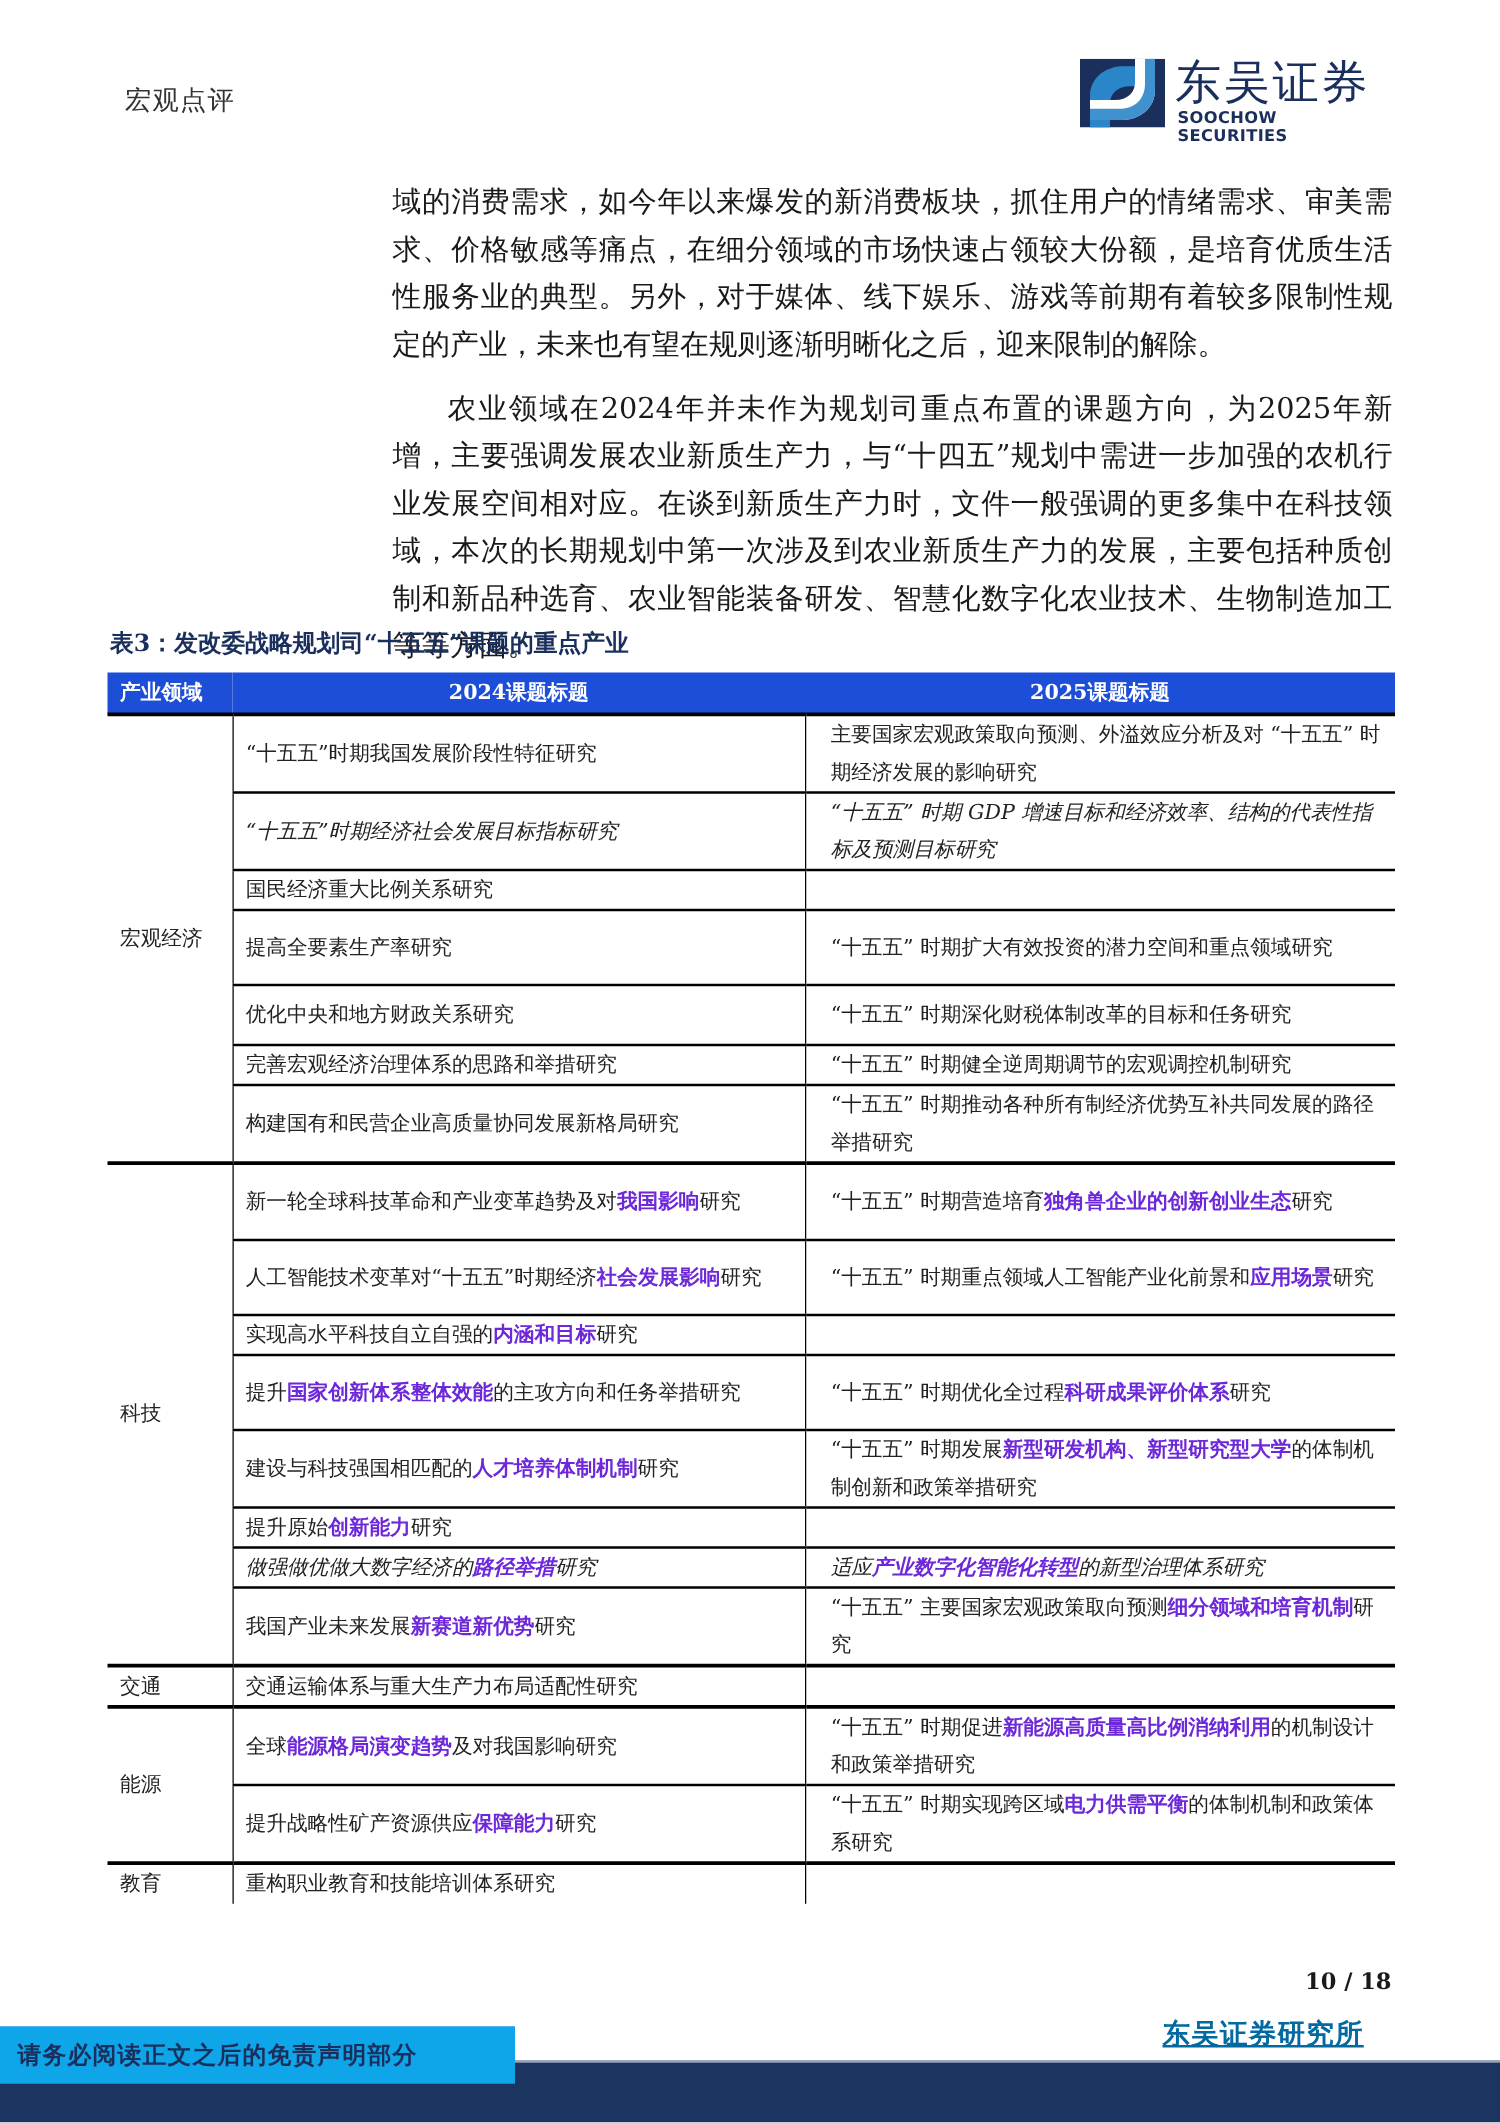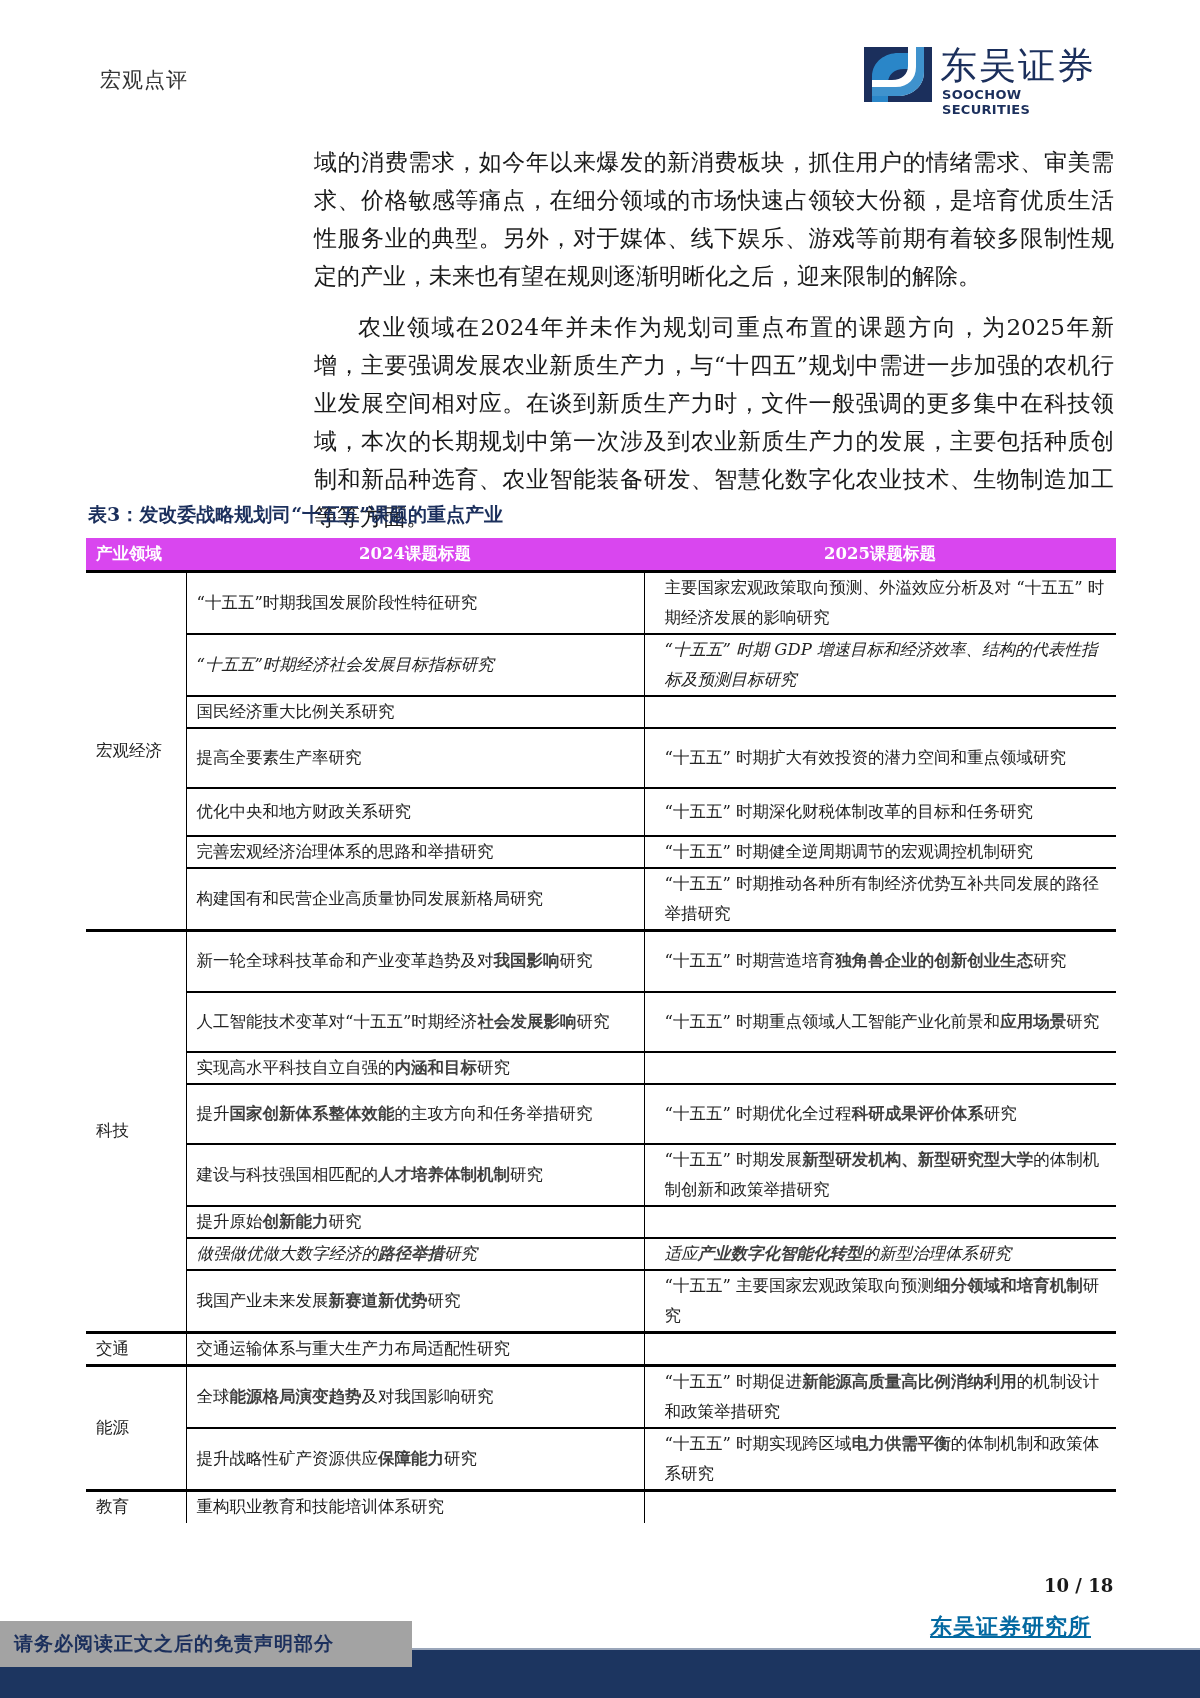--- a/index.html
+++ b/index.html
@@ -14,34 +14,34 @@
   .logo-en { position: absolute; left: 78px; top: 42px; font-family: "DejaVu Sans", sans-serif; font-size: 13px; color: #1b2f5c; font-weight: bold; letter-spacing: 0.3px; }
 
   .body-text { position: absolute; left: 314px; width: 800px; font-size: 23px; line-height: 38px; text-align: justify; color: #1a1a1a; }
   .p1 { top: 143px; }
   .p2 { top: 308px; text-indent: 44px; }
 
   .caption { position: absolute; left: 88px; top: 502px; font-size: 19px; font-weight: bold; color: #1b2f5c; }
 
   .table-wrap { position: absolute; left: 86px; top: 538px; width: 1030px; }
   table { border-collapse: collapse; width: 1030px; table-layout: fixed; font-size: 16.5px; }
-  thead th { background: #d946ef; color: #fff; height: 33px; font-weight: bold; font-size: 16.5px; border-bottom: 3px solid #000; }
+  thead th { background: #1d4ed8; color: #fff; height: 33px; font-weight: bold; font-size: 16.5px; border-bottom: 3px solid #000; }
   thead th.c1 { text-align: left; padding-left: 10px; }
   td { vertical-align: middle; padding: 0 10px; line-height: 30px; color: #222; }
   td.domain { width: 100px; text-align: left; padding-left: 10px; border-right: 1.5px solid #000; }
   td.col2 { border-right: 1.5px solid #000; padding-left: 10px; }
   td.col3 { padding-left: 20px; }
   tr.sep td.col2, tr.sep td.col3 { border-top: 2.5px solid #000; }
   tr.group-start td { border-top: 3px solid #000; }
-  .hl { color: #404040; font-weight: bold; }
+  .hl { color: #6d28d9; font-weight: bold; }
 
   .page-num { position: absolute; left: 1044px; top: 1575px; font-size: 18px; font-weight: bold; color: #1a1a1a; }
   .footer-org { position: absolute; left: 930px; top: 1612px; font-size: 22px; font-weight: bold; color: #0369a1; letter-spacing: 1px; text-decoration: underline; }
   .footer-band { position: absolute; left: 0; top: 1650px; width: 1200px; height: 48px; background: #1c3560; }
-  .footer-note { position: absolute; left: 0; top: 1621px; width: 412px; height: 46px; background: #a3a3a3; padding-left: 12px; }
+  .footer-note { position: absolute; left: 0; top: 1621px; width: 412px; height: 46px; background: #0ea5e9; padding-left: 12px; }
   .footer-note span { position: absolute; left: 14px; top: 10px; font-size: 19px; font-weight: bold; color: #1b2f5c; letter-spacing: 1px; }
   .footer-line { position: absolute; left: 412px; top: 1648px; width: 788px; height: 2px; background: #9aa6ba; }
 </style>
 </head>
 <body>
 
 <div class="header-label">宏观点评</div>
 
 <div class="logo">
   <svg class="logo-mark" viewBox="0 0 68 55">

